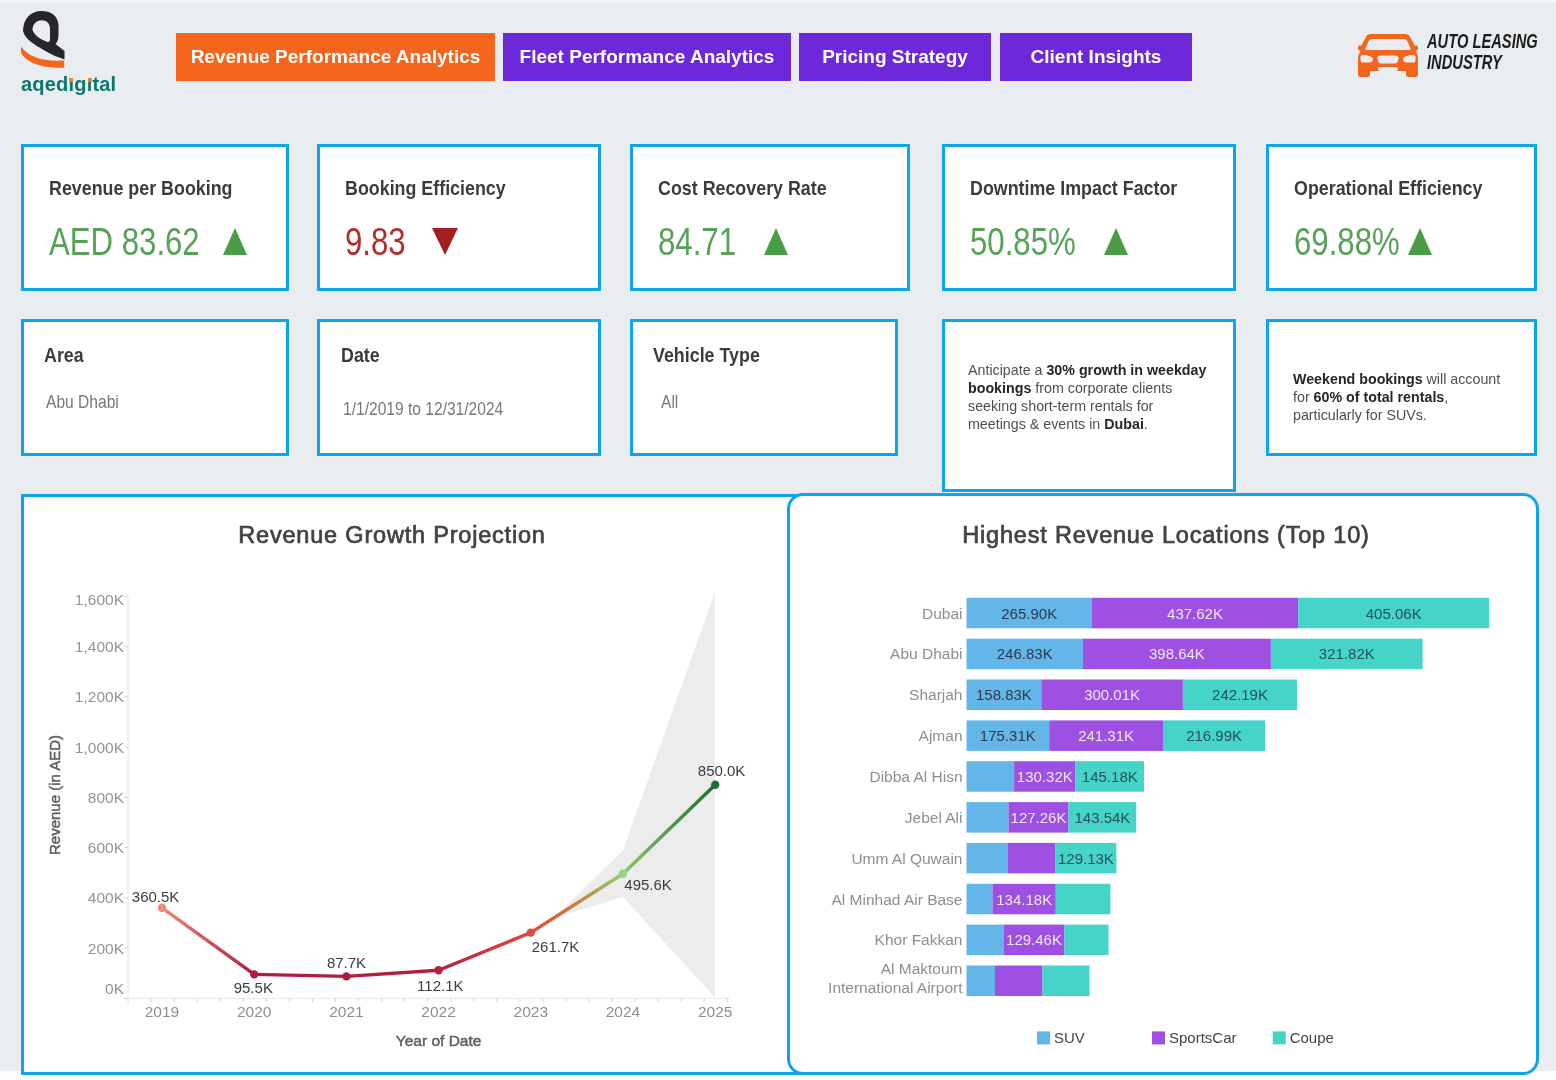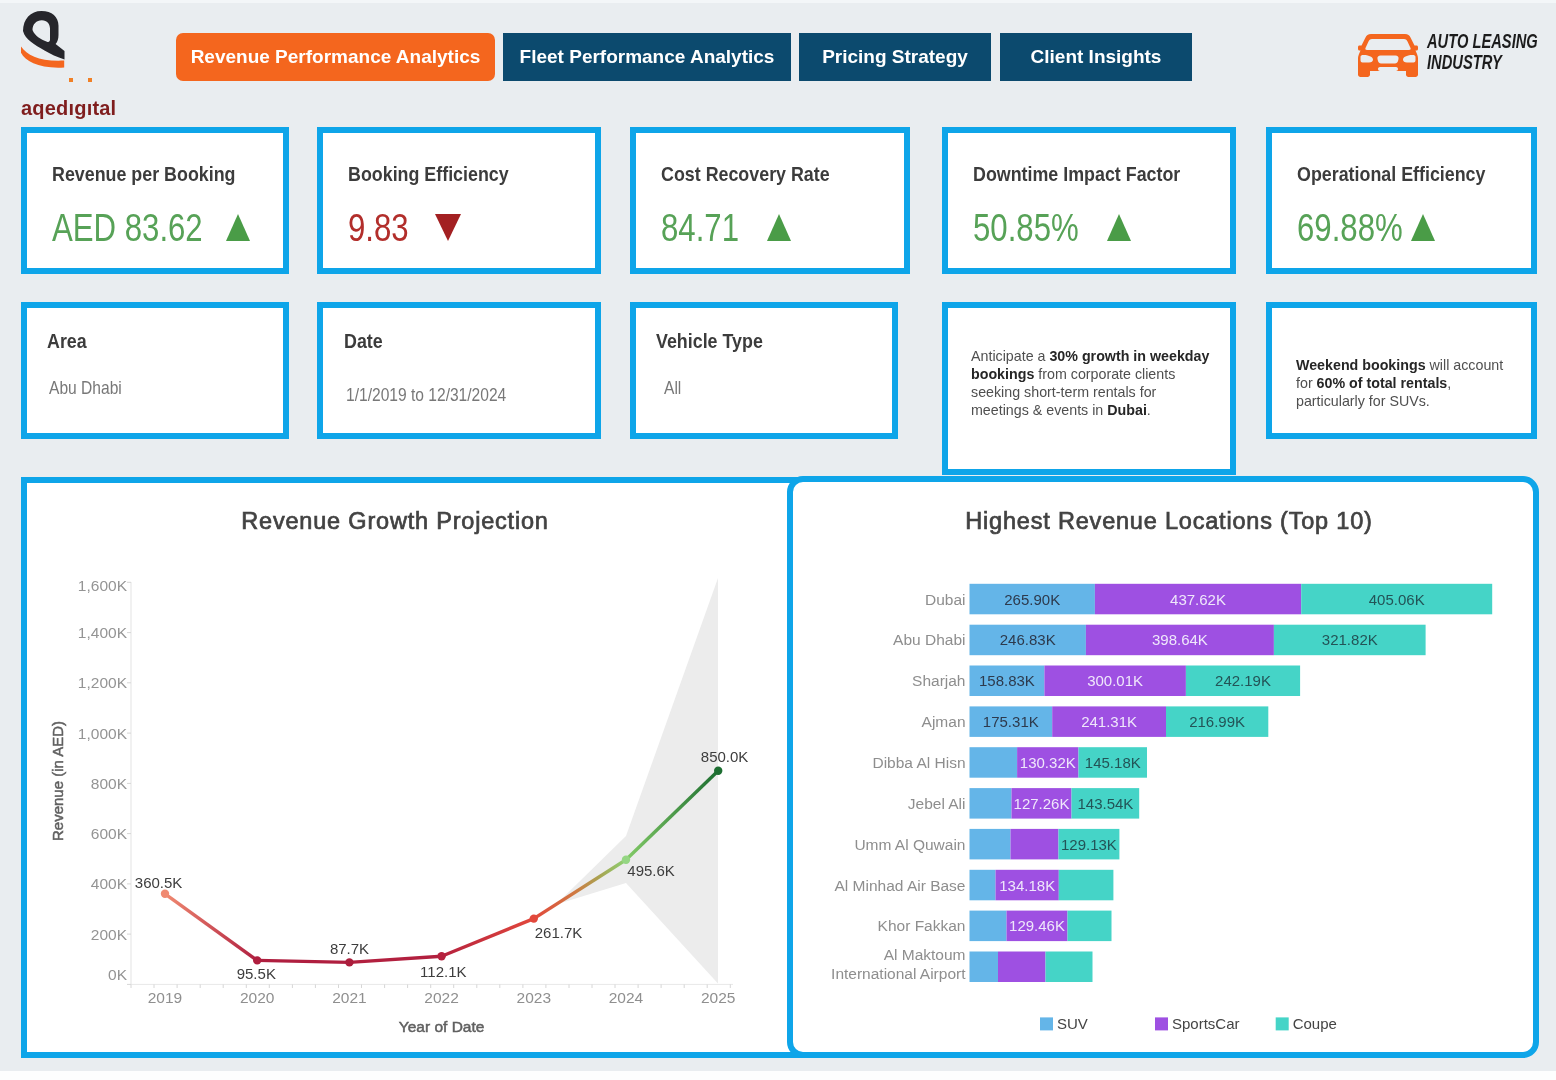--- a/index.html
+++ b/index.html
@@ -1,20 +1,20 @@
 <!DOCTYPE html>
 <html><head>
 <meta charset="utf-8">
 <style>
   * { box-sizing: border-box; margin:0; padding:0; }
   html,body { width:1556px; height:1080px; }
   body { background:#e9edf0; font-family:"Liberation Sans", sans-serif; position:relative; overflow:hidden; }
   .abs { position:absolute; }
-  .card { position:absolute; background:#fff; border:6px solid #0ea5e9; }
-  .navbtn { position:absolute; top:33px; height:48px; color:#fff; font-weight:700; font-size:19px; text-align:center; line-height:48px; background:#0c4a6e; }
+  .card { position:absolute; background:#fff; border:3px solid #0ea5e9;margin-top:17px; }
+  .navbtn { position:absolute; top:33px; height:48px; color:#fff; font-weight:700; font-size:19px; text-align:center; line-height:48px; background:#6d28d9; }
   .kpi-title { position:absolute; left:25px; top:29px; font-size:21px; font-weight:700; color:#3c3c3c; transform:scaleX(0.85); transform-origin:left top; white-space:nowrap; }
   .kpi-value { position:absolute; left:25px; top:74px; font-size:38px; font-weight:400; transform:scaleX(0.82); transform-origin:left top; white-space:nowrap; }
   .green { color:#57a257; }
   .red { color:#b22e2b; }
   .tri-up { position:absolute; width:0; height:0; border-left:12.5px solid transparent; border-right:12.5px solid transparent; border-bottom:27px solid #4a9c47; }
   .tri-dn { position:absolute; width:0; height:0; border-left:13px solid transparent; border-right:13px solid transparent; border-top:27px solid #a32022; }
   .f-title { position:absolute; font-size:21px; font-weight:700; color:#3c3c3c; top:21px; transform:scaleX(0.85); transform-origin:left top; white-space:nowrap; }
   .f-value { position:absolute; font-size:19px; color:#787878; top:69px; transform:scaleX(0.82); transform-origin:left top; white-space:nowrap; }
   .note { position:absolute; font-size:15px; line-height:18px; color:#4f4f4f; transform:scaleX(0.95); transform-origin:left top; white-space:nowrap; }
   .note b { color:#262626; }
@@ -23,26 +23,26 @@
 <body>
 
   <div class="abs" style="left:0;top:0;width:1556px;height:3px;background:#f3f6f8;"></div>
   <div class="abs" style="left:0;top:1071px;width:1556px;height:9px;background:#fdfefe;"></div>
 
   <div class="abs" id="logo" style="left:21px;top:10px;width:150px;height:90px;">
     <svg width="150" height="90" viewBox="0 0 150 90">
       <path fill-rule="evenodd" d="M 2 21 C 2 9 9.5 1 20.5 1 C 31 1 37.5 6.8 37.5 15.8 L 37.5 25 C 37.5 28.8 36.6 31.7 34.6 34 L 43.5 41 L 43.5 49.5 C 36 47 29.5 44 23.5 40.5 C 13.5 34.7 4.4 29.8 2 21 Z M 11.5 20 C 11.5 14 15.5 10.2 20.8 10.2 C 26.3 10.2 29 13.8 29 18.8 L 29 29.5 C 29 31.5 27.8 32.5 26 31.8 C 19.5 29.3 14 26 11.5 20 Z" fill="#26262b"></path>
       <path d="M 0 36.5 C 6.5 45.5 19 51.8 43.2 50.6 L 43.2 57.5 C 19 59 4.5 51.5 0 42.8 Z" fill="#f4661e"></path>
     </svg>
-    <div style="position:absolute;left:0;top:63px;font-size:20px;font-weight:700;color:#7f1d1d;letter-spacing:0.2px;white-space:nowrap;margin-top:24px;">aqedıgıtal</div>
+    <div style="position:absolute;left:0;top:63px;font-size:20px;font-weight:700;color:#0f766e;letter-spacing:0.2px;white-space:nowrap;">aqedıgıtal</div>
     <div style="position:absolute;left:48.4px;top:68px;width:4px;height:4px;background:#f08026;"></div>
     <div style="position:absolute;left:66.5px;top:68px;width:4px;height:4px;background:#f08026;"></div>
   </div>
 
-  <div class="navbtn" style="left:176px;width:319px;background:#f4661e;border-radius:7px;">Revenue Performance Analytics</div>
+  <div class="navbtn" style="left:176px;width:319px;background:#f4661e;">Revenue Performance Analytics</div>
   <div class="navbtn" style="left:503px;width:288px;">Fleet Performance Analytics</div>
   <div class="navbtn" style="left:799px;width:192px;">Pricing Strategy</div>
   <div class="navbtn" style="left:1000px;width:192px;">Client Insights</div>
 
   <div class="abs" style="left:1358px;top:33px;width:60px;height:44px;">
     <svg width="60" height="44" viewBox="0 0 60 44">
       <path d="M 13 1 C 10 1 8.5 2.5 7.5 4.5 L 3.5 12.5 L 1.5 12.5 C 0.6 12.5 0 13.1 0 14 L 0 16 C 0 16.9 0.6 17.5 1.5 17.5 L 2.5 17.5 L 1 21 C 0.4 22.5 0 24 0 26 L 0 41.5 C 0 42.9 1.1 44 2.5 44 L 9.5 44 C 10.9 44 12 42.9 12 41.5 L 12 38 L 48 38 L 48 41.5 C 48 42.9 49.1 44 50.5 44 L 57.5 44 C 58.9 44 60 42.9 60 41.5 L 60 26 C 60 24 59.6 22.5 59 21 L 57.5 17.5 L 58.5 17.5 C 59.4 17.5 60 16.9 60 16 L 60 14 C 60 13.1 59.4 12.5 58.5 12.5 L 56.5 12.5 L 52.5 4.5 C 51.5 2.5 50 1 47 1 Z M 14 6 L 46 6 C 48 6 48.8 7 49.5 8.5 L 52.5 15 C 53 16.2 52.4 17 51 17 L 9 17 C 7.6 17 7 16.2 7.5 15 L 10.5 8.5 C 11.2 7 12 6 14 6 Z M 6 22 C 9.5 22 15 23.5 15 26.5 C 15 28.6 13.5 29.5 11 29.5 L 4.5 29.5 C 3 29.5 2.5 28.5 2.5 27 L 2.5 24 C 2.5 22.6 3.5 22 6 22 Z M 54 22 C 56.5 22 57.5 22.6 57.5 24 L 57.5 27 C 57.5 28.5 57 29.5 55.5 29.5 L 49 29.5 C 46.5 29.5 45 28.6 45 26.5 C 45 23.5 50.5 22 54 22 Z M 22.5 22.5 L 37.5 22.5 C 39.5 22.5 41 24 40.5 26 L 40 28 C 39.6 29.6 38.5 30.5 37 30.5 L 23 30.5 C 21.5 30.5 20.4 29.6 20 28 L 19.5 26 C 19 24 20.5 22.5 22.5 22.5 Z M 22 34 L 38 34 C 39.1 34 40 34.9 40 36 C 40 37.1 39.1 38 38 38 L 22 38 C 20.9 38 20 37.1 20 36 C 20 34.9 20.9 34 22 34 Z" fill="#f4661e"></path>
     </svg>
   </div>
   <div class="abs" style="left:1427px;top:30px;font-style:italic;font-weight:700;font-size:21px;line-height:21px;color:#1c1c1c;transform:scaleX(0.7);transform-origin:left top;white-space:nowrap;">AUTO LEASING<br>INDUSTRY</div>

